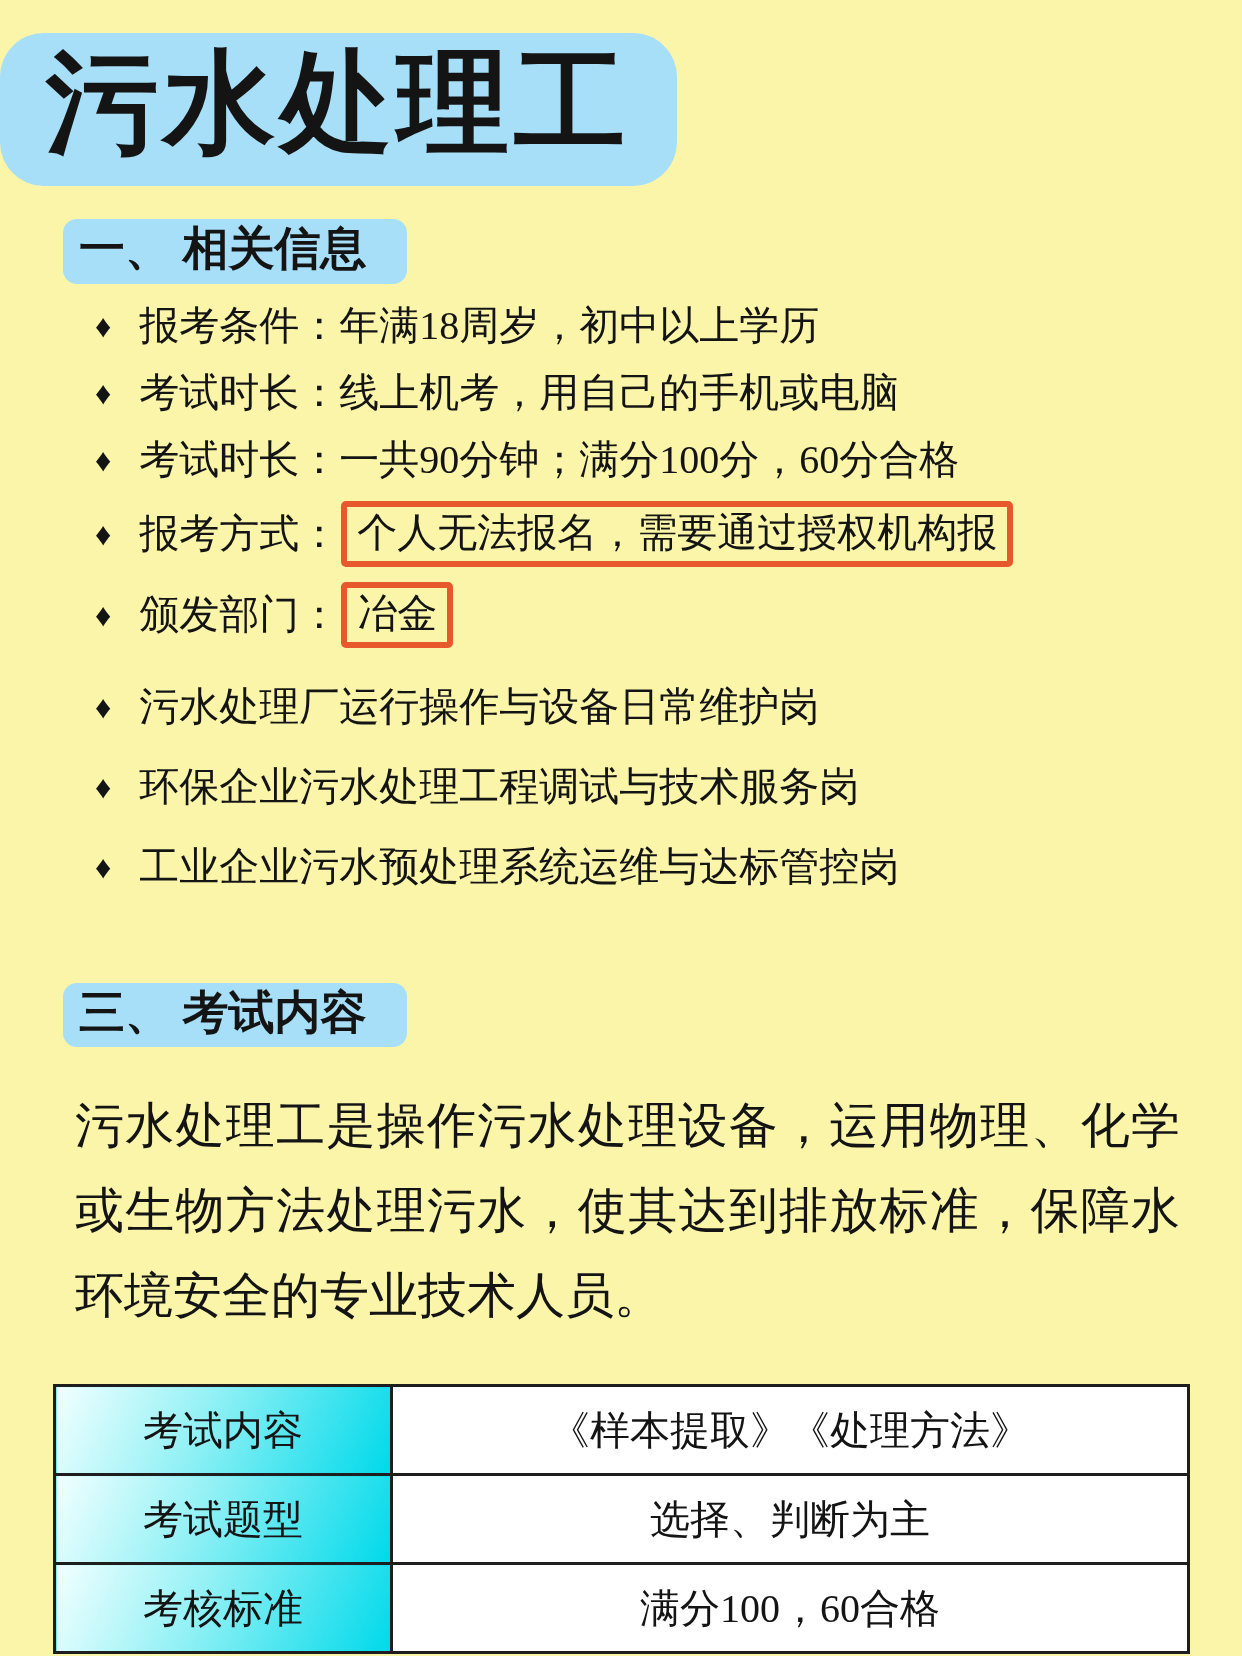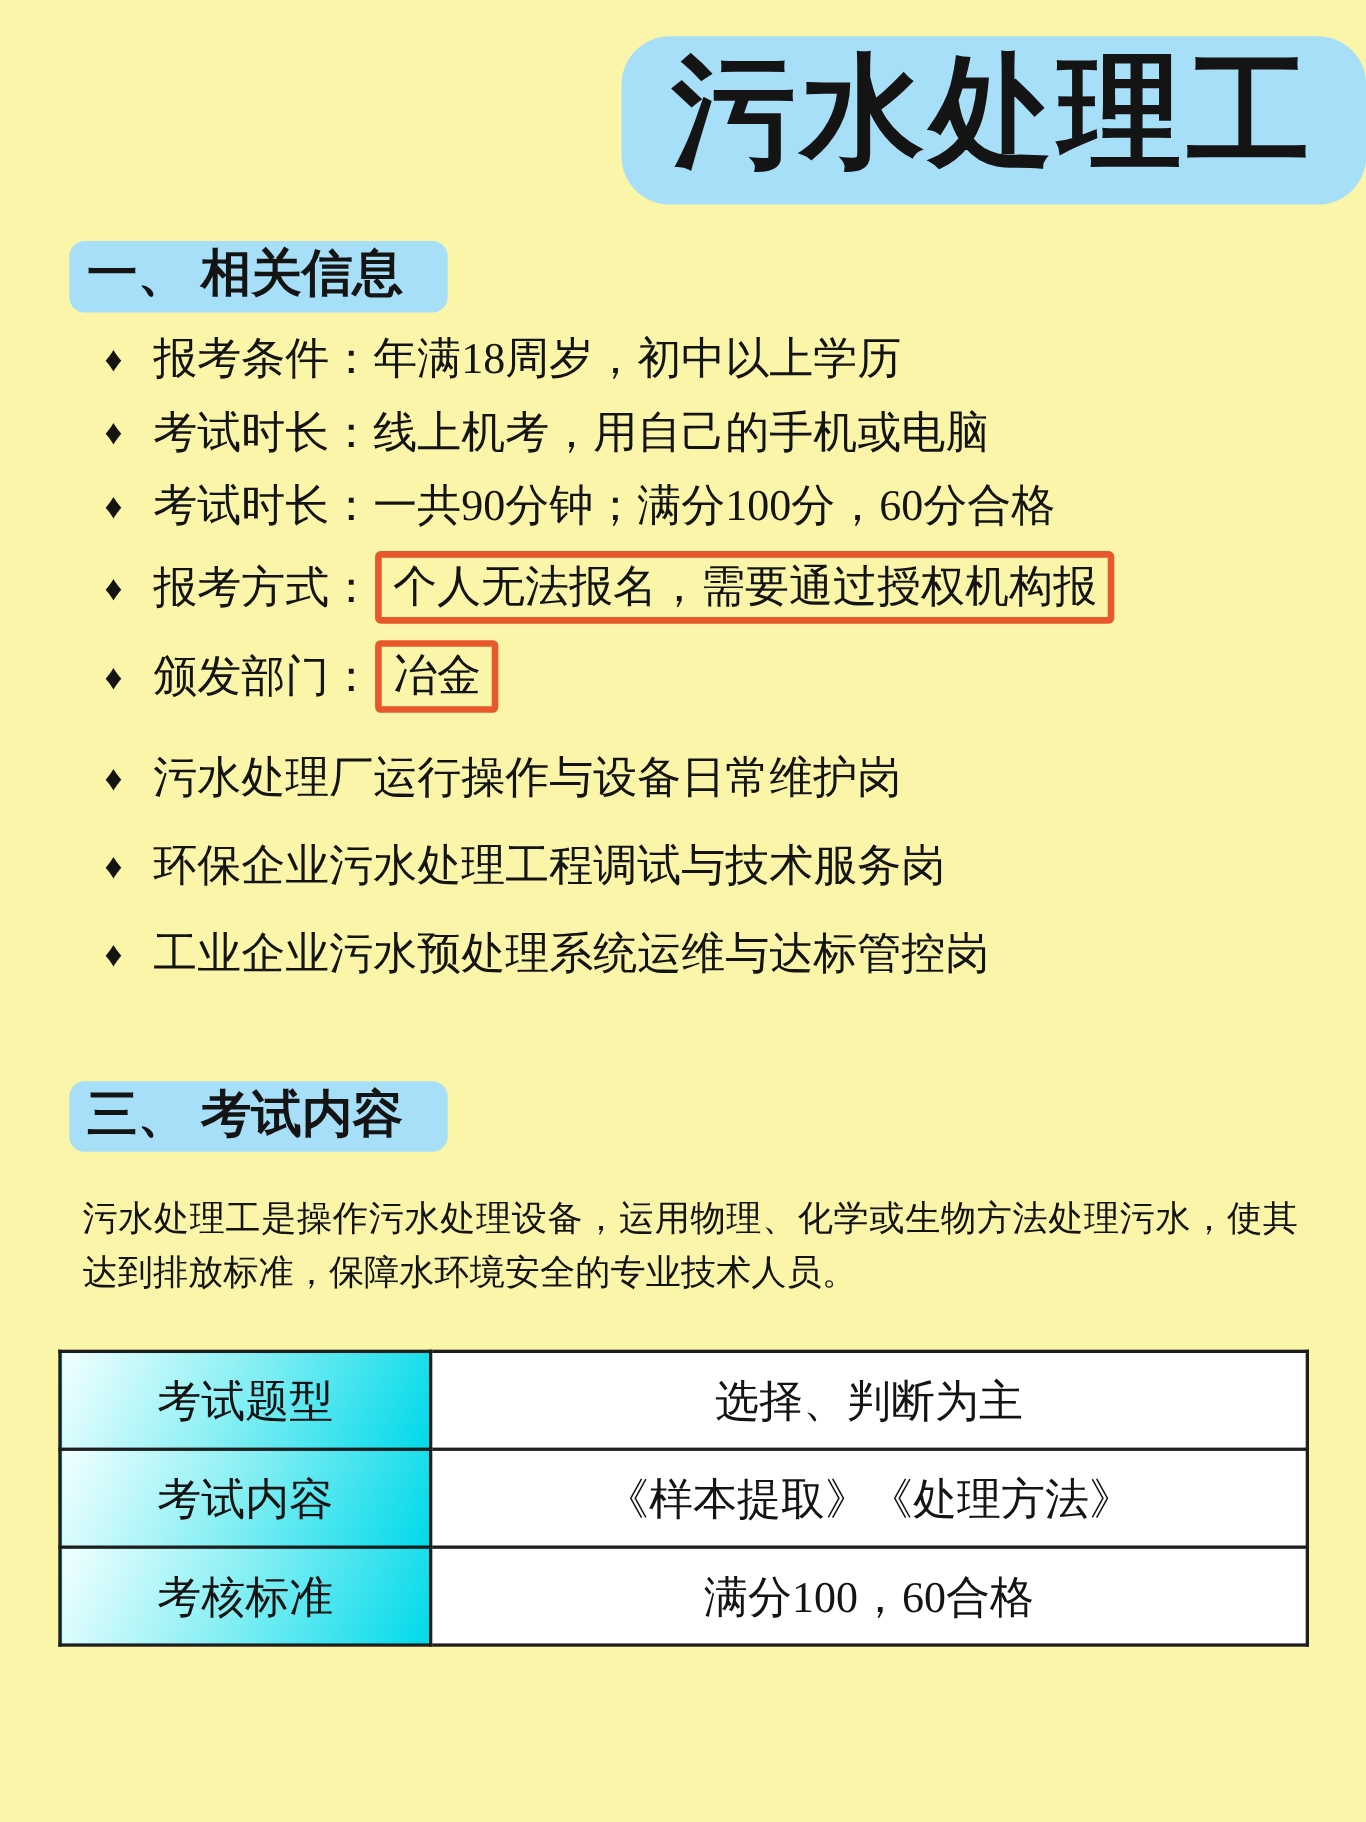--- a/index.html
+++ b/index.html
@@ -10,21 +10,21 @@
     --ink:#141414;
   }
   *{box-sizing:border-box;}
   html,body{margin:0;padding:0;}
   body{
     width:1242px;height:1656px;overflow:hidden;
     background:var(--bg);
     color:var(--ink);
     font-family:"Liberation Serif","DejaVu Serif",serif;
   }
-  .title-wrap{display:flex;justify-content:flex-end;padding-top:33px;}
+  .title-wrap{display:flex;justify-content:flex-start;padding-top:33px;}
   .title-box{
     background:var(--blue);
     border-radius:44px;
     padding:8px 46px 20px 46px;
     font-size:112px;
     font-weight:900;
     letter-spacing:5px;
     line-height:1.12;
     white-space:nowrap;
   }
@@ -63,22 +63,22 @@
   .value.boxed{
     display:inline-block;
     border:6px solid var(--orange);
     border-radius:5px;
     padding:1px 10px 3px 10px;
     margin-left:2px;
     font-family:Liberation Serif, serif;
   }
   .paragraph{
     margin:36px 62px 0 75px;
-    font-size:32px;
-    line-height:49px;
+    font-size:49px;
+    line-height:85px;
     text-align:justify;
   }
   table.exam-table{
     border-collapse:collapse;
     margin:46px 52px 0 53px;
     width:1137px;
     table-layout:fixed;
   }
   table.exam-table th, table.exam-table td{
     border:3px solid #1e1e1e;
@@ -152,26 +152,26 @@
     </li>
   </ul>
 
   <div class="section-heading heading-3">三、 考试内容</div>
 
   <div class="paragraph">污水处理工是操作污水处理设备，运用物理、化学或生物方法处理污水，使其达到排放标准，保障水环境安全的专业技术人员。</div>
 
   <table class="exam-table">
     <tbody>
       <tr>
+        <th>考试内容</th>
+        <td>《样本提取》《处理方法》</td>
+      </tr>
+      <tr>
         <th>考试题型</th>
         <td>选择、判断为主</td>
-      </tr>
-      <tr>
-        <th>考试内容</th>
-        <td>《样本提取》《处理方法》</td>
       </tr>
       <tr>
         <th>考核标准</th>
         <td>满分100，60合格</td>
       </tr>
     </tbody>
   </table>
 
 </div>
 

